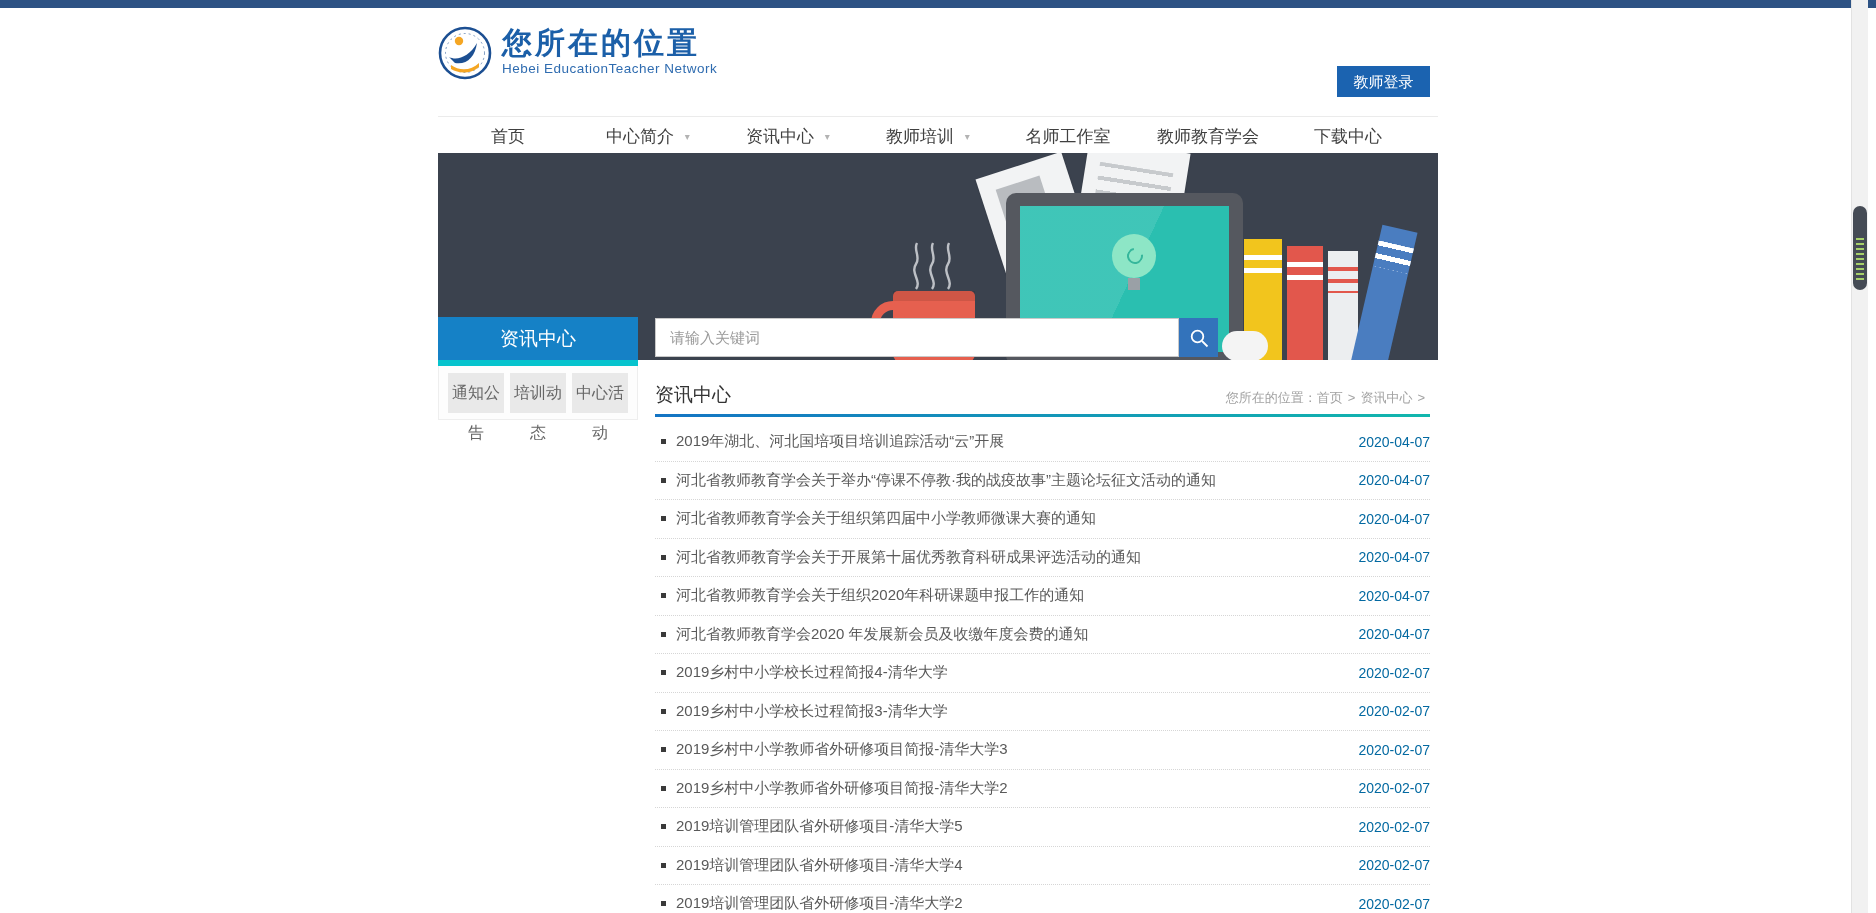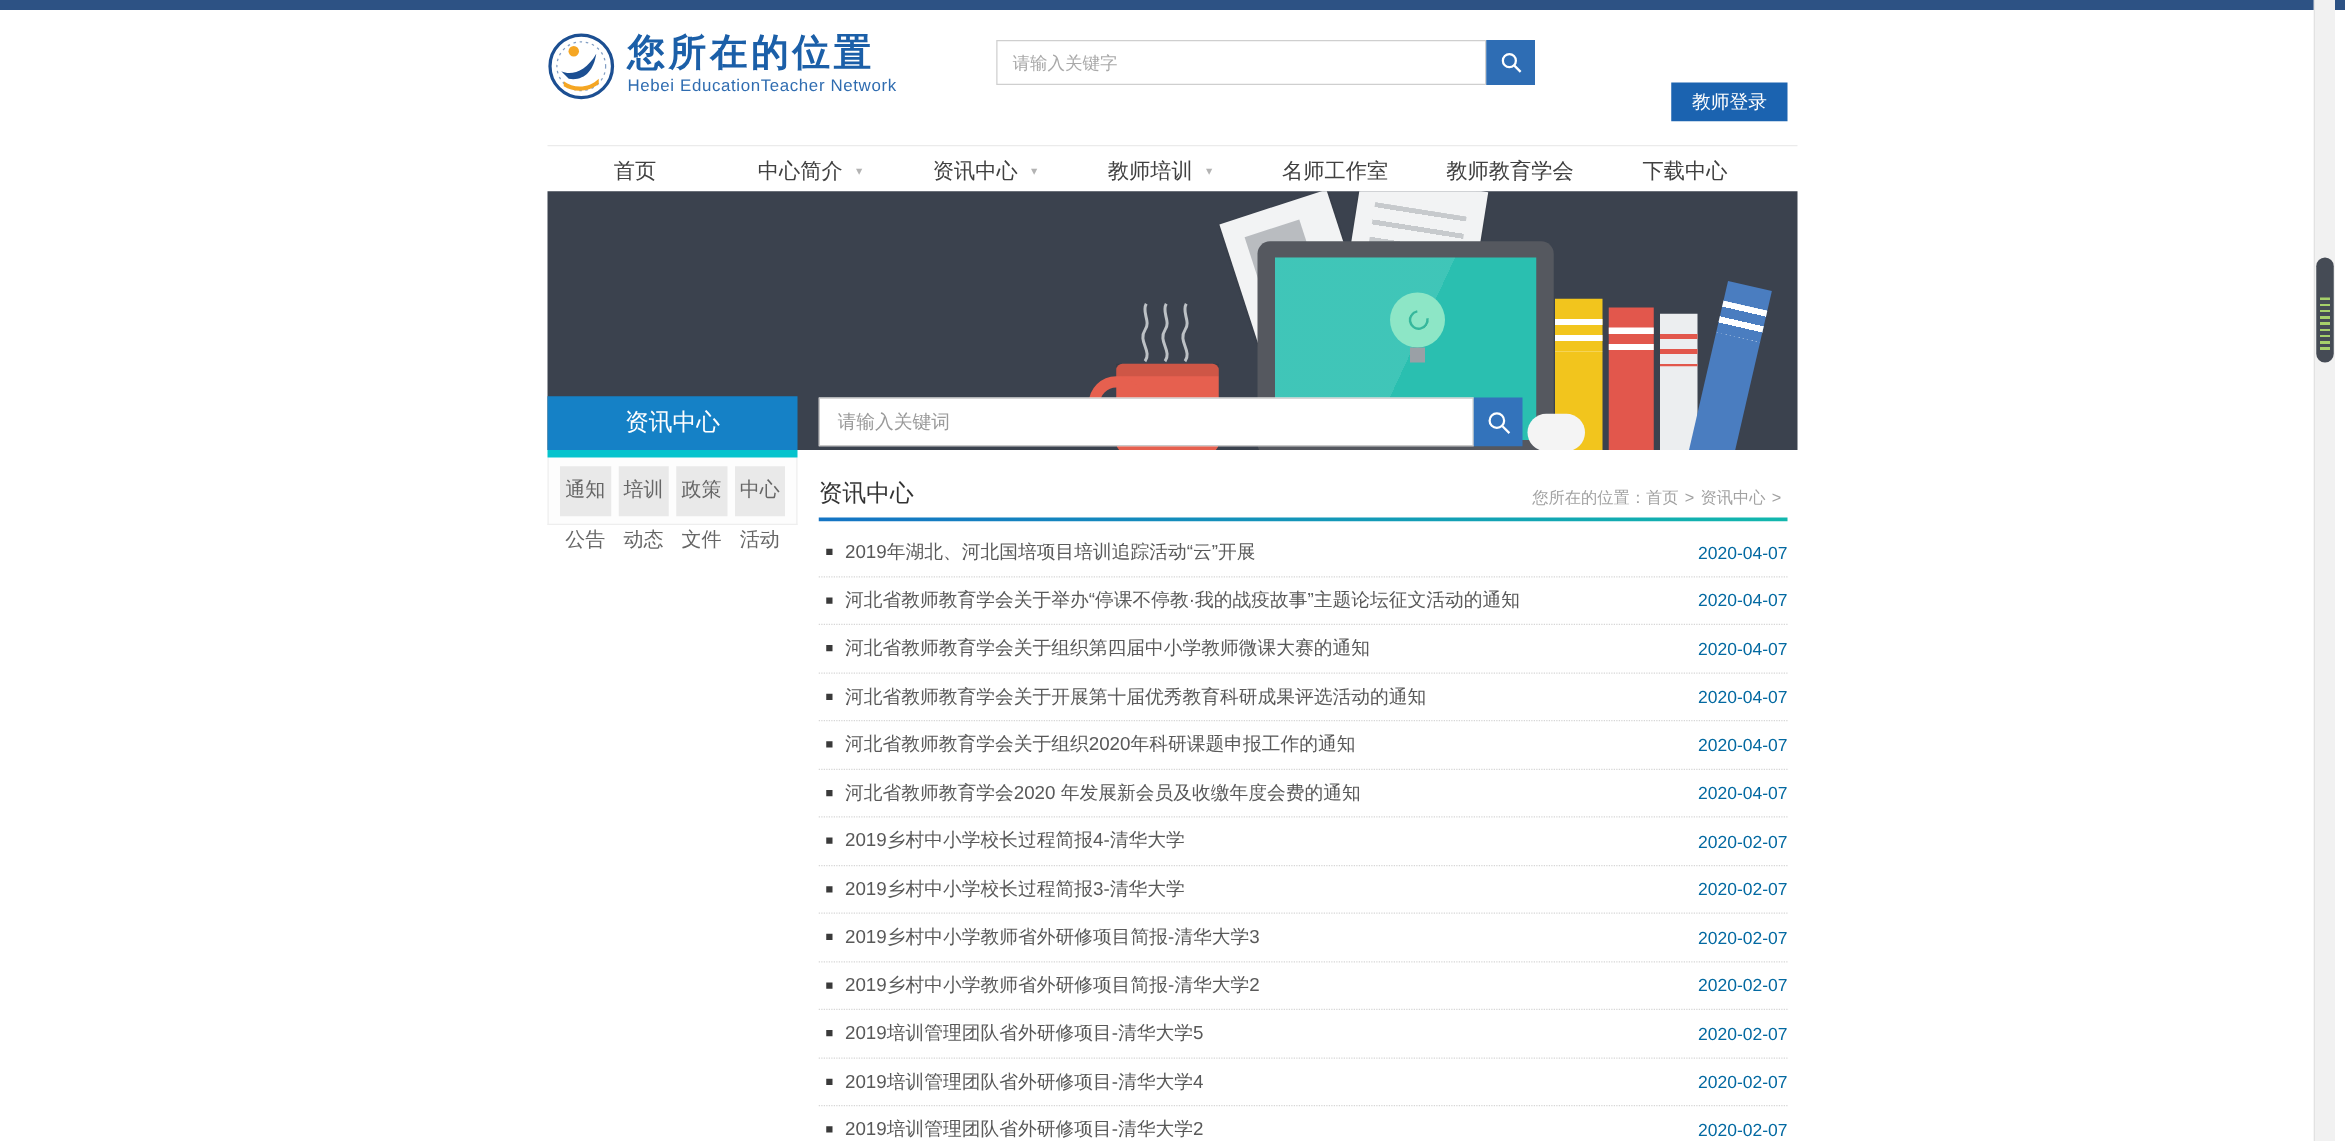--- a/index.html
+++ b/index.html
@@ -127,29 +127,20 @@
         <circle cx="27" cy="27" r="19.5" fill="none" stroke="#1c4f92" stroke-width="1" stroke-dasharray="2 3" opacity=".55"></circle>
         <circle cx="21" cy="15" r="4.2" fill="#f5a623"></circle>
         <path d="M11 31 C 19 35, 31 31, 39 17 C 37 31, 29 39, 17 37 Z" fill="#1c4f92"></path>
         <path d="M13 39 C 21 45, 33 45, 41 37 L 41 41 C 33 48, 21 48, 13 43 Z" fill="#f5a623"></path>
       </svg>
       <div class="logo-text">
         <div class="logo-title">您所在的位置</div>
         <div class="logo-sub">Hebei EducationTeacher Network</div>
       </div>
     </div>
-    <div class="hsearch">
-      <input type="text" placeholder="请输入关键字" style="">
-      <button class="hsearch-btn">
-        <svg width="20" height="20" viewBox="0 0 20 20">
-          <circle cx="8.5" cy="8.5" r="5.2" fill="none" stroke="#fff" stroke-width="1.8"></circle>
-          <line x1="12.5" y1="12.5" x2="17.5" y2="17.5" stroke="#fff" stroke-width="1.8"></line>
-        </svg>
-      </button>
-    </div>
     <div class="login-btn">教师登录</div>
   </div>
 
   <div class="nav">
 
       <div class="nav-item">
         <span>首页</span>
         
       </div>
 
@@ -231,21 +222,20 @@
   </div>
 
   <div class="side-title">资讯中心</div>
   <div class="side-accent"></div>
   <div class="side-panel">
 
       <div class="side-item">通知公告</div>
 
       <div class="side-item">培训动态</div>
 
-      <div class="side-item">政策文件</div>
 
       <div class="side-item">中心活动</div>
     </div>
 
   <div class="main">
     <div class="main-head">
       <div class="main-title">资讯中心</div>
       <div class="breadcrumb">
         <span>您所在的位置：</span><span><a>首页</a><span class="crumb-sep">&gt;</span><a>资讯中心</a><span class="crumb-sep">&gt;</span></span>
       </div>

